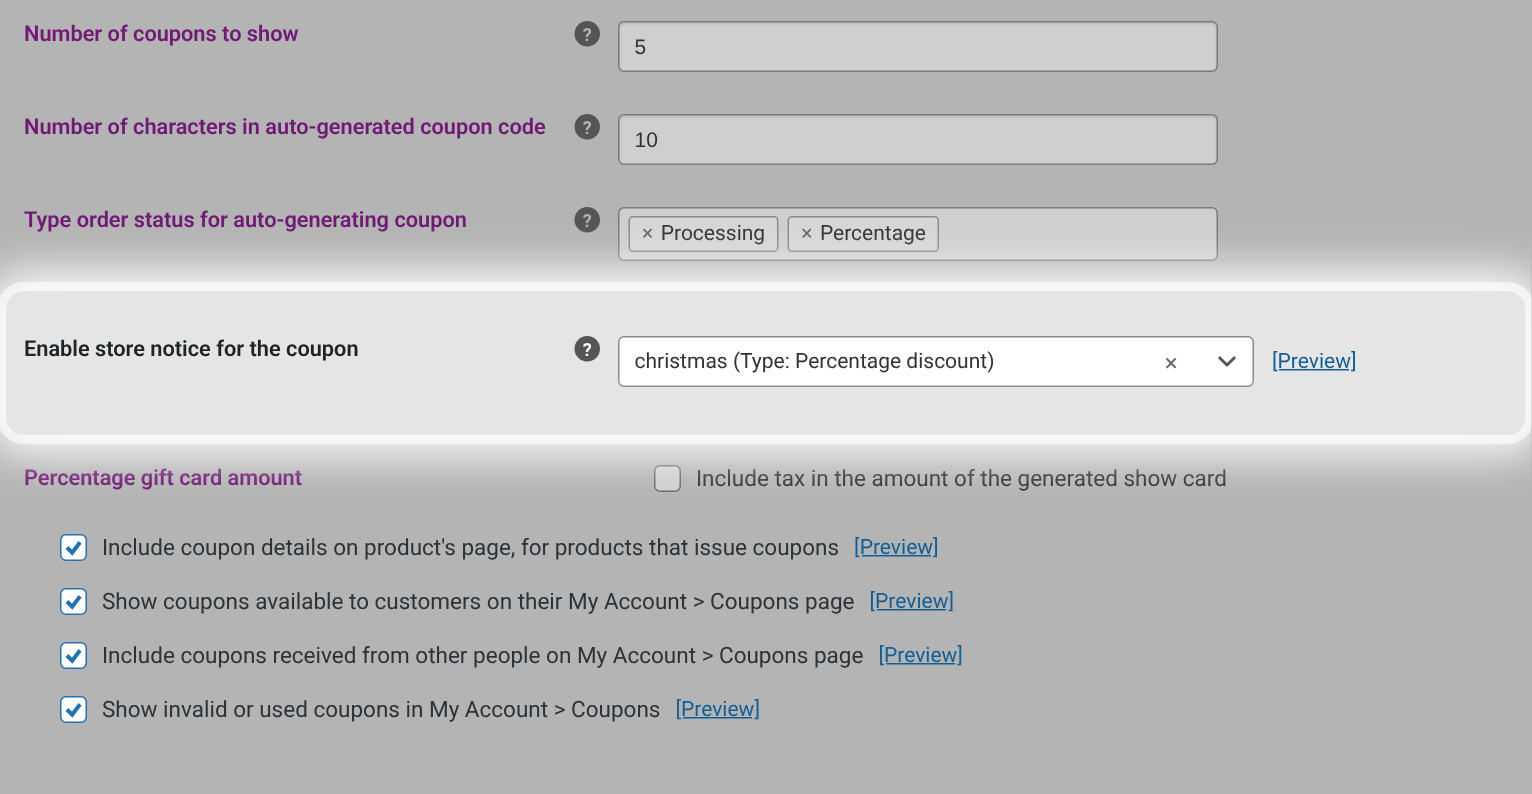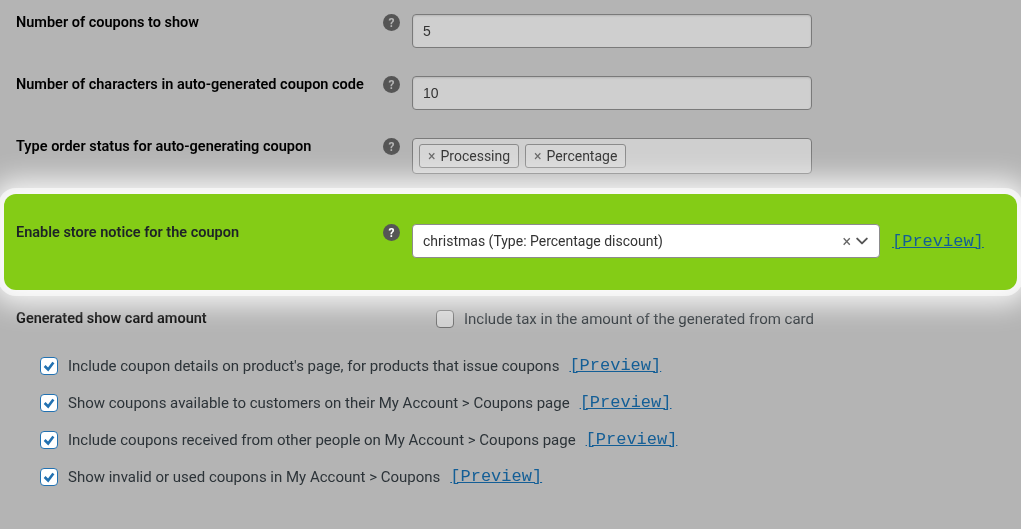--- a/index.html
+++ b/index.html
@@ -24,21 +24,21 @@
   .label-col {
     width: 396px;
     display: flex;
     align-items: center;
     gap: 8px;
     justify-content: space-between;
     padding-right: 12px;
   }
   .label-col .label-text {
     font-weight: 600;
-    color: #000000;
+    color: #701a75;
     font-size: 14.5px;
   }
   .label-col .help {
     flex-shrink: 0;
   }
   .help {
     width: 17px; height: 17px;
     border-radius: 50%;
     background: #555;
     color: #b4b4b4;
@@ -91,43 +91,43 @@
     color: #333;
   }
   .tag .x {
     font-size: 14px;
     color: #666;
     margin-right: 1px;
   }
 
   
   .row.highlight {
-    background: #84cc16;
+    background: #e5e5e5;
     border-radius: 12px;
     margin: 6px 4px;
     padding: 30px 12px 32px;
     box-shadow:
       0 0 0 6px rgba(255,255,255,0.6),
       0 0 28px 14px rgba(255,255,255,0.9);
     position: relative;
     z-index: 2;
   }
   .row.highlight .label-col .label-text { color: #1d2327; }
   .row.highlight .label-col .help { background: #555; color:#fff; }
 
   .select2 {
-    width: 468px;
+    width: 424px;
     height: 34px;
     background: #fff;
     border: 1px solid #8c8c8c;
     border-radius: 4px;
     display: flex;
     align-items: center;
     padding: 0 10px;
-    gap: 2px;
+    gap: 24px;
     position: relative;
   }
   .select2 .sel-text {
     flex: 1;
     color: #333;
     font-size: 14px;
   }
   .select2 .clear {
     color: #666;
     font-size: 16px;
@@ -136,23 +136,22 @@
   .select2 .chev {
     width: 14px; height: 14px;
     display: inline-flex; align-items:center; justify-content:center;
     color: #555;
   }
   .chev svg { width: 12px; height: 12px; }
 
   a.preview, .preview {
     color: #135e96;
     text-decoration: underline;
-    font-size: 17px;
+    font-size: 14px;
     cursor: pointer;
-    font-family: Liberation Mono, monospace;
   }
 
   .checkbox-line {
     display: flex;
     align-items: center;
     gap: 10px;
   }
   .cb {
     width: 18px; height: 18px;
     border: 1px solid #6b6b6b;
@@ -239,26 +238,26 @@
               <path d="M1 3 L5 7 L9 3" stroke="#555" stroke-width="1.6" fill="none" stroke-linecap="round" stroke-linejoin="round"></path>
             </svg>
         </span>
       </div>
       <a class="preview">[Preview]</a>
     </div>
   </div>
 
   <div class="row secondary">
     <div class="label-col">
-      <span class="label-text">Generated show card amount</span>
+      <span class="label-text">Percentage gift card amount</span>
     </div>
     <div class="field-col">
       <div class="checkbox-line">
         <span class="cb"></span>
-        <span class="cb-text">Include tax in the amount of the generated from card</span>
+        <span class="cb-text">Include tax in the amount of the generated show card</span>
       </div>
     </div>
   </div>
 
   <div class="row secondary" style="align-items:flex-start;">
     <div class="field-col">
       <div class="checkbox-stack">
 
         <div class="checkbox-line">
           <span class="cb checked">

